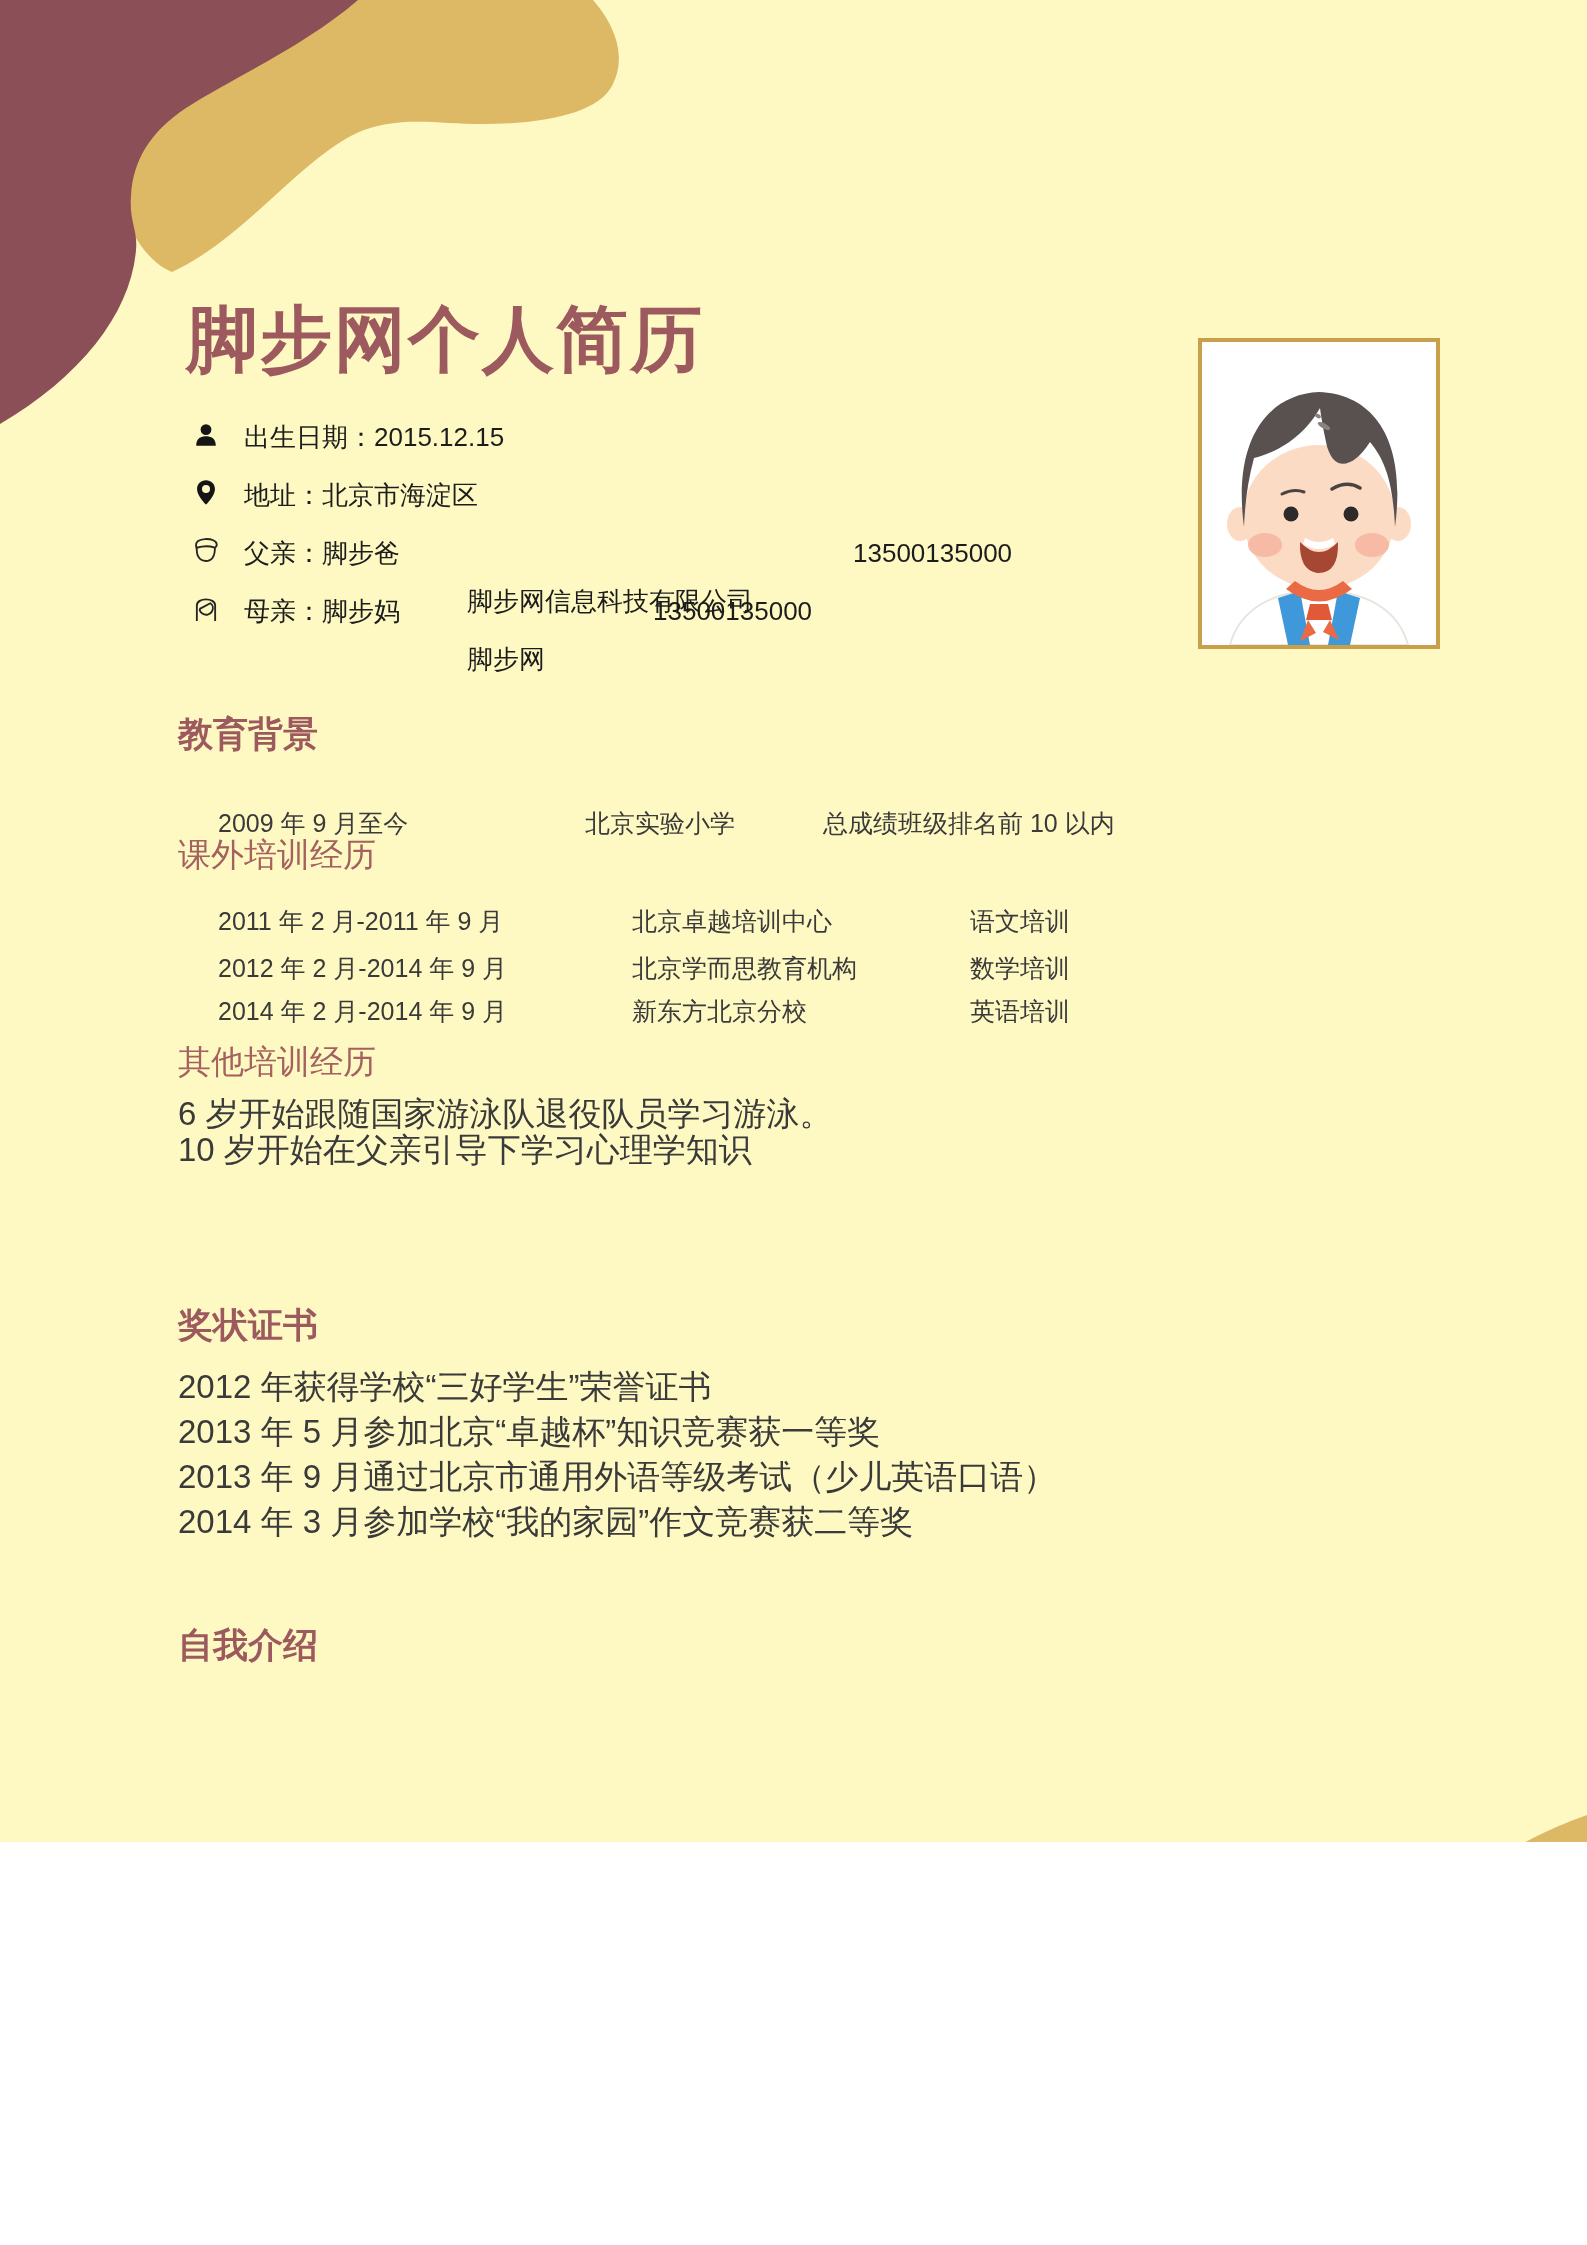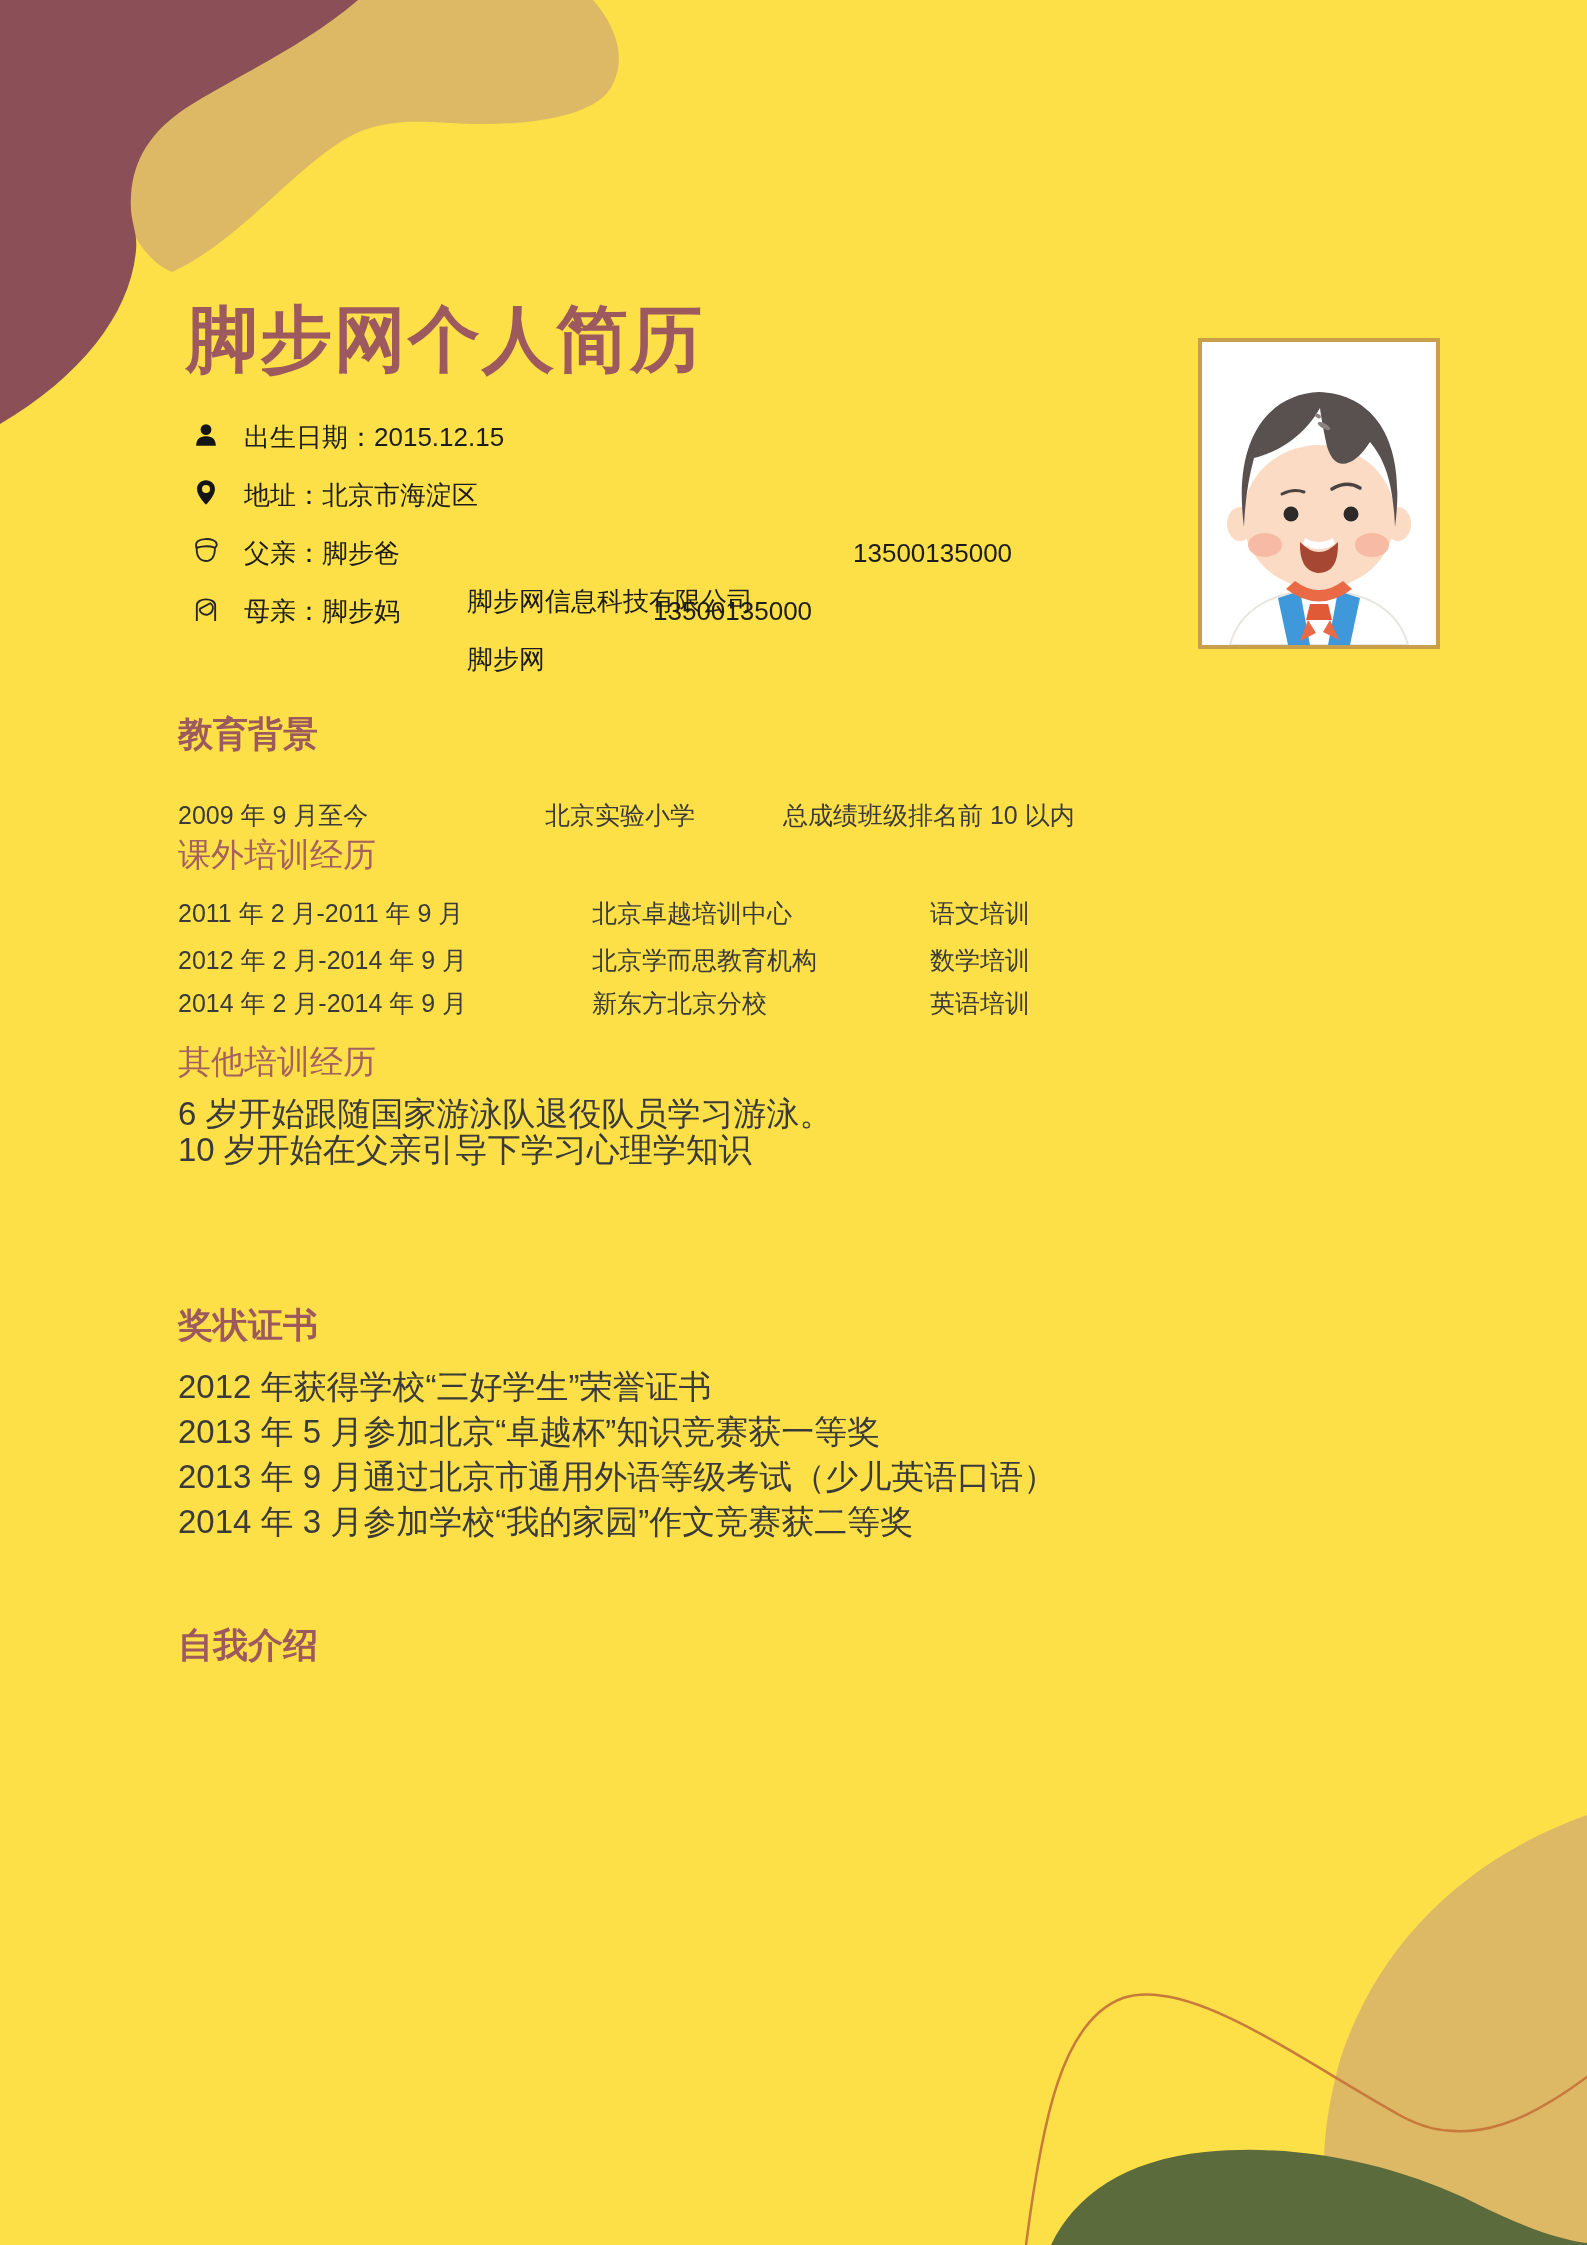--- a/index.html
+++ b/index.html
@@ -1,31 +1,31 @@
 <!DOCTYPE html>
 <html><head>
 <meta charset="utf-8">
 <style>
   html,body{margin:0;padding:0;}
   body{font-family:"Liberation Sans","DejaVu Sans",sans-serif;}
-  .page{position:relative;width:1587px;height:2245px;background:#fde047;overflow:hidden;}
+  .page{position:relative;width:1587px;height:1842px;background:#fef9c3;overflow:hidden;}
   .decor{position:absolute;pointer-events:none;}
   .decor-top{left:0;top:0;}
   .decor-bottom{left:940px;top:1780px;}
   .title{position:absolute;left:186px;top:300px;font-size:72px;font-weight:800;color:#9d5a5e;letter-spacing:2px;margin:0;line-height:1.1;}
   .info-row{position:absolute;left:192px;width:1200px;height:38px;}
   .info-row .ico{position:absolute;left:0;top:0;width:28px;height:28px;}
   .info-row .ico svg{width:28px;height:28px;display:block;}
   .itxt{position:absolute;top:0;font-size:26px;color:#1c1c1c;white-space:nowrap;line-height:34px;}
   .c1{left:52px;} .c2{left:275px;margin-top:48px;}
   .sec-h{position:absolute;left:178px;font-size:35px;font-weight:700;color:#9d5a5e;line-height:44px;margin:0;white-space:nowrap;}
   .line{position:absolute;left:178px;font-size:33px;line-height:38px;white-space:nowrap;color:#3a3a3a;}
   .red{color:#a4615f;}
   .row3{position:absolute;left:178px;width:1300px;height:38px;font-size:25px;line-height:38px;color:#3a3a3a;white-space:nowrap;}
-  .row3 span{position:absolute;top:8px;}
+  .row3 span{position:absolute;top:16px;margin-left:40px;}
   .photo-frame{position:absolute;left:1198px;top:338px;width:234px;height:303px;background:#ffffff;border:4px solid #c8a04b;overflow:hidden;}
   .photo-frame svg{position:absolute;left:0;bottom:0;display:block;}
   .para{position:absolute;left:178px;top:1680px;width:1250px;font-size:25px;line-height:46px;color:#565656;text-align:justify;}
 </style>
 </head>
 <body>
 
 <div class="page">
 
   <svg class="decor decor-top" width="680" height="500" viewBox="0 0 680 500">

